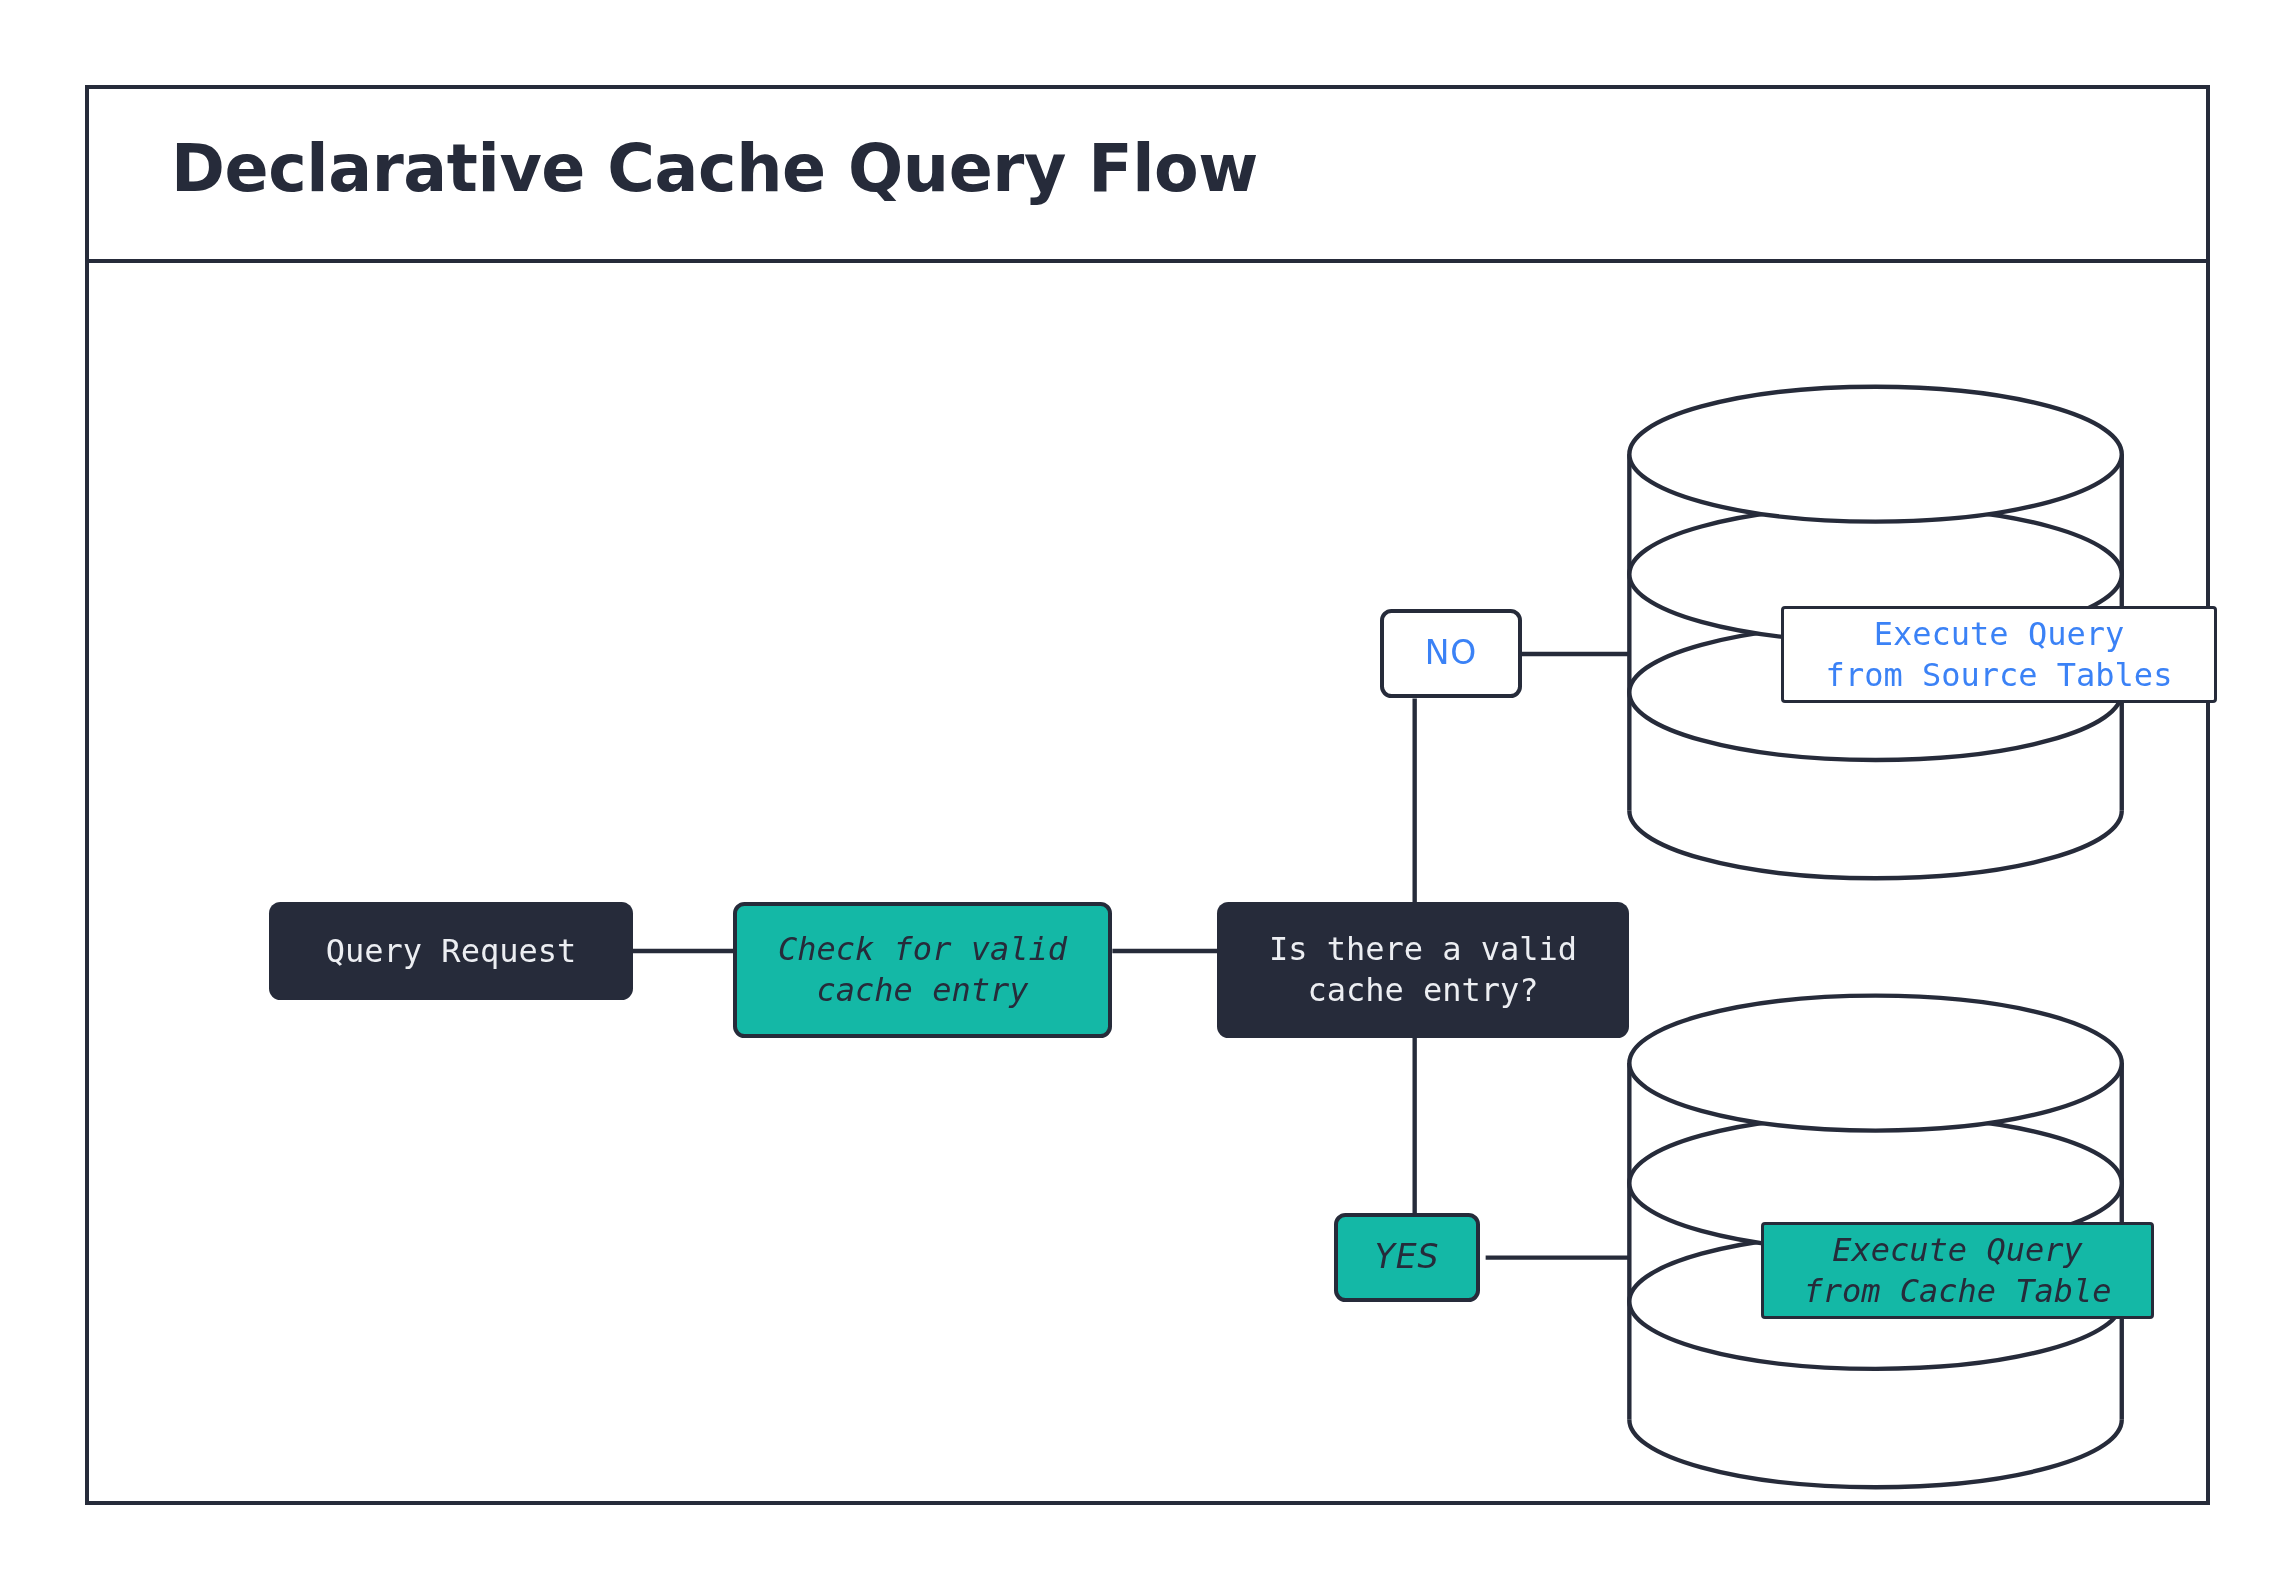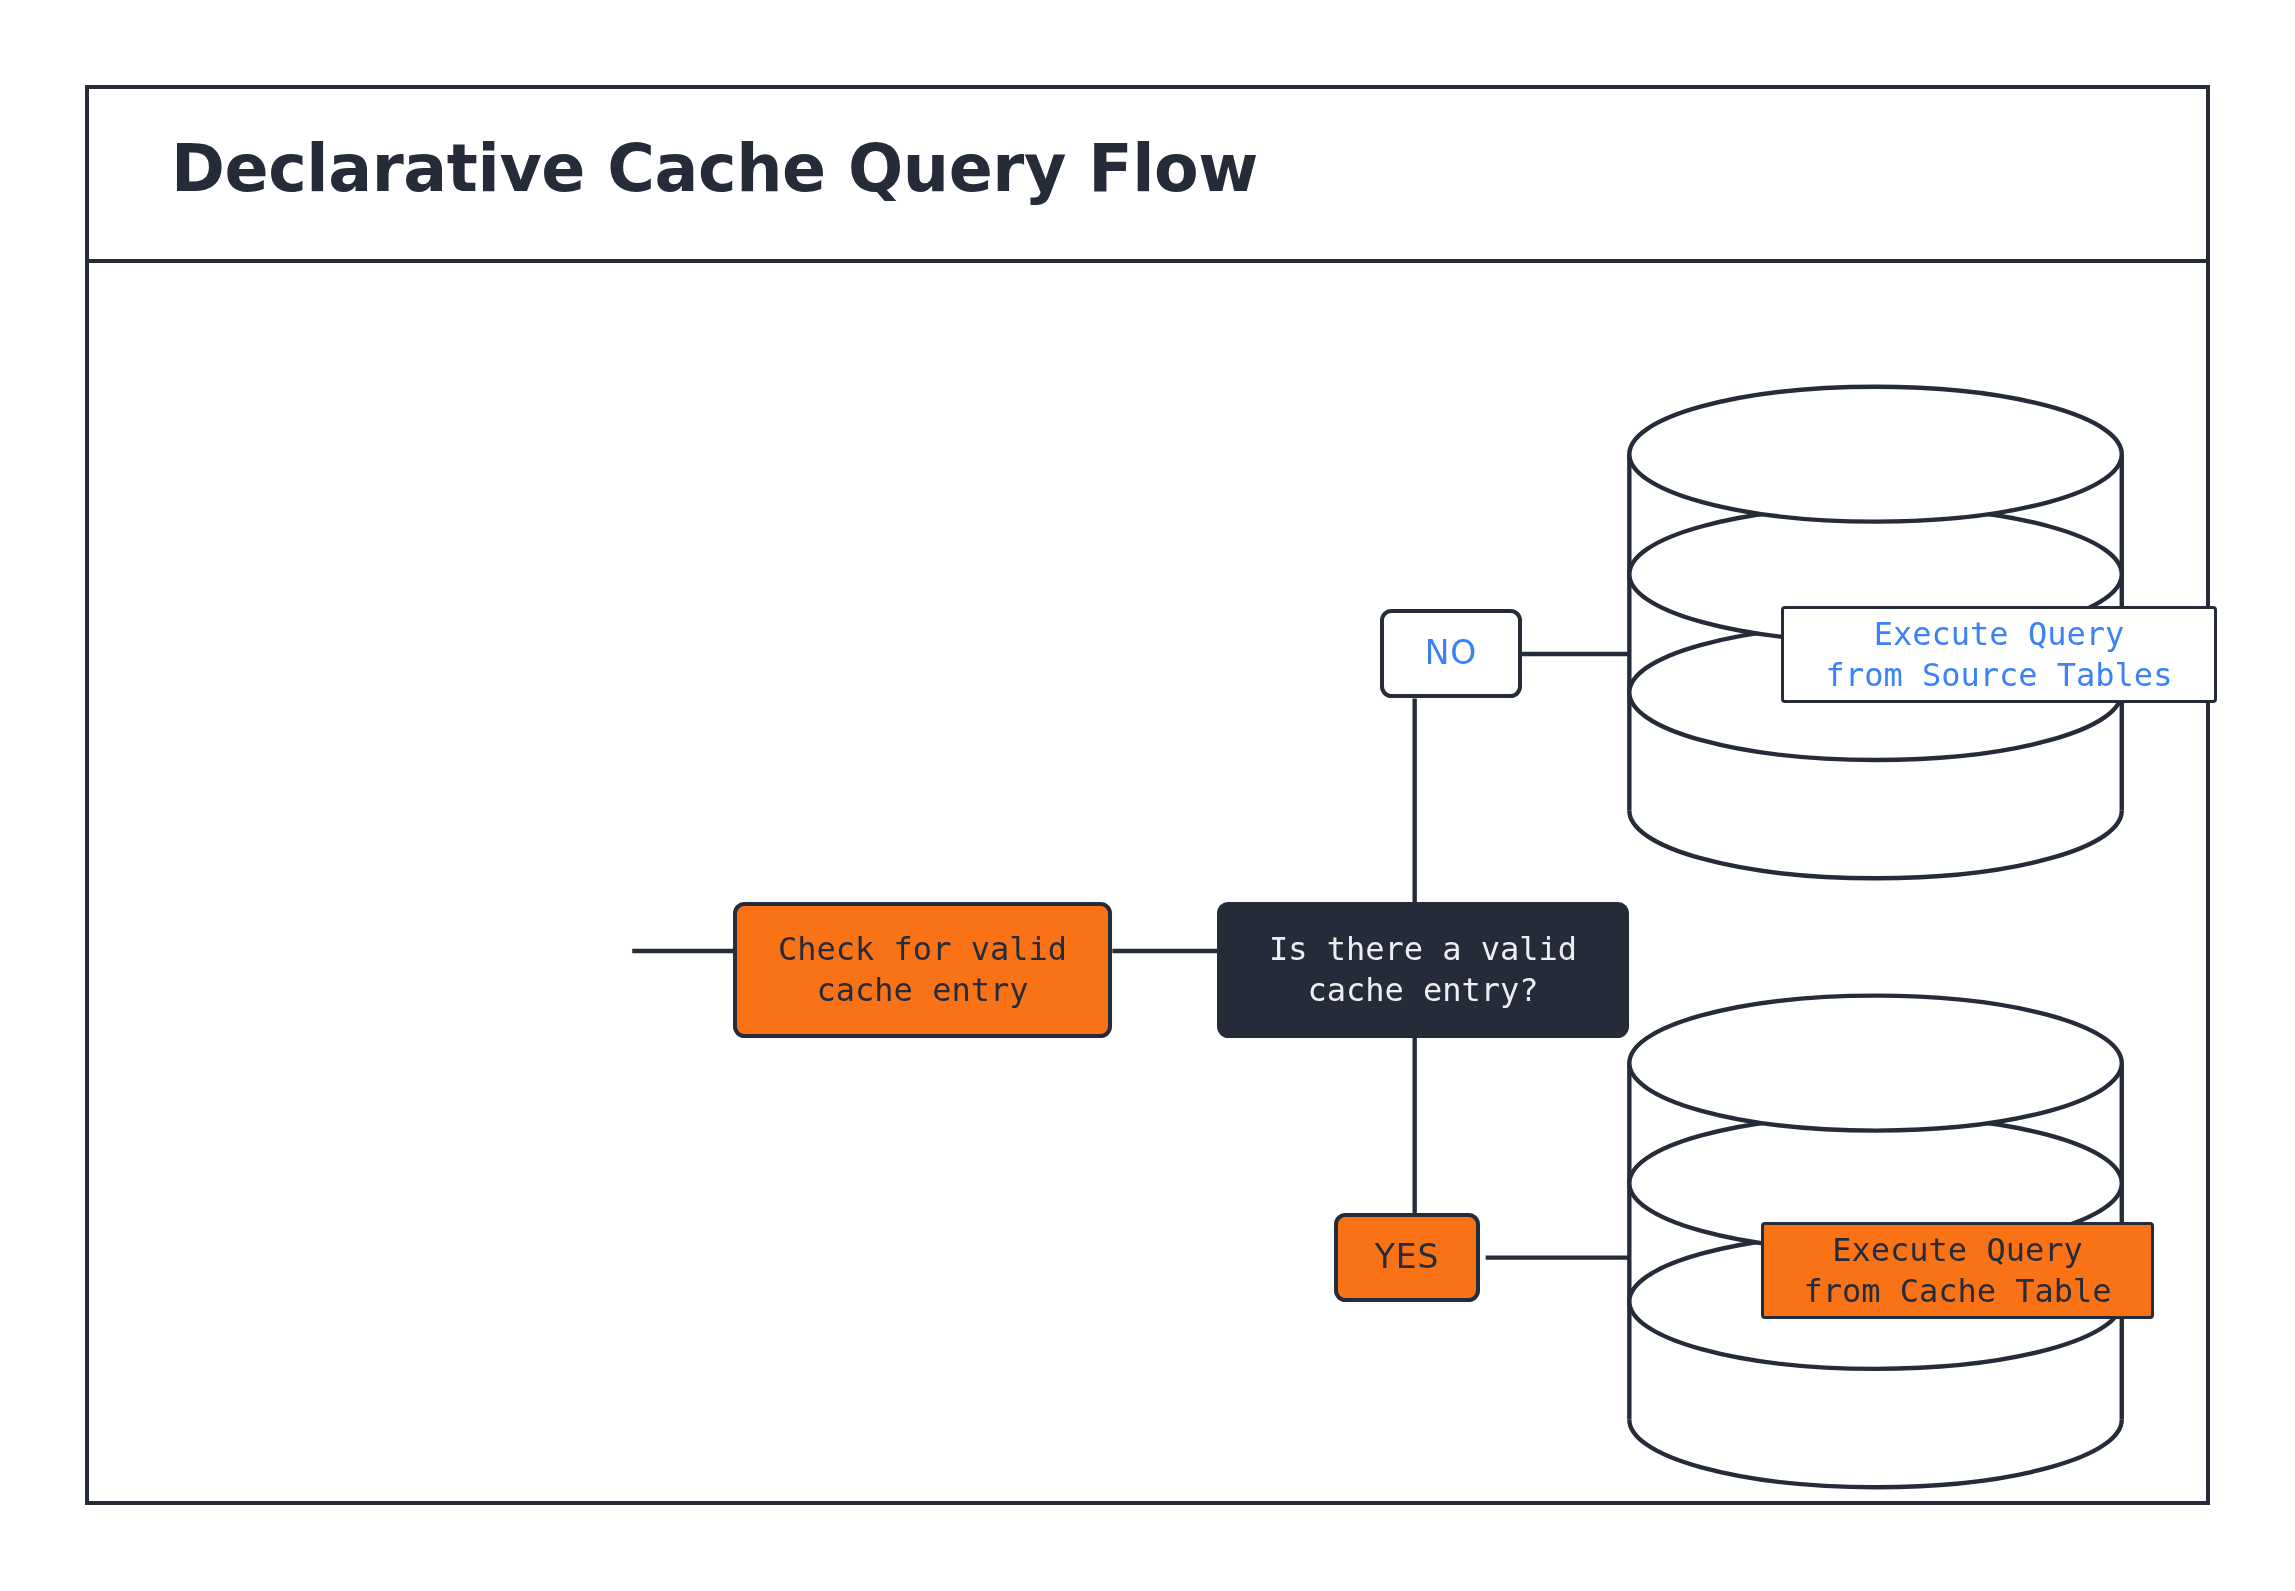--- a/index.html
+++ b/index.html
@@ -80,25 +80,26 @@
     white-space: pre-line;
   }
 
   .node-dark {
     background: #262b3a;
     color: #eceef2;
     border-radius: 11.4px;
     font-size: 32px;
   }
   .node-green {
-    background: #f97316;
+    background: #14b8a6;
     color: #262b3a;
     border: 4.4px solid #262b3a;
     border-radius: 11.4px;
     font-size: 32px;
+    font-style: italic;
   }
   .node-white {
     background: #ffffff;
     color: #3b82f6;
     border: 4.4px solid #262b3a;
     border-radius: 11.4px;
     font-size: 32px;
     margin-left: 36px;
   }
 
@@ -182,20 +183,21 @@
       <g fill="#ffffff" stroke="#262b3a" stroke-width="5">
         <path d="M1758,913 L1758,1320" fill="none"></path>
         <path d="M2320,913 L2320,1320" fill="none"></path>
         <path d="M1758,1320 A281,77 0 0 0 2320,1320" fill="none"></path>
         <ellipse cx="2039" cy="1185" rx="281" ry="77"></ellipse>
         <ellipse cx="2039" cy="1050" rx="281" ry="77"></ellipse>
         <ellipse cx="2039" cy="913" rx="281" ry="77"></ellipse>
       </g>
     </svg>
 
+    <div id="node-query-request" class="node node-dark">Query Request</div>
 
     <div id="node-check-cache" class="node node-green">Check for valid
 cache entry</div>
 
     <div id="node-decision" class="node node-dark">Is there a valid
 cache entry?</div>
 
     <div id="node-label-no" class="node node-white label-pill">NO</div>
 
     <div id="node-label-yes" class="node node-green label-pill">YES</div>

